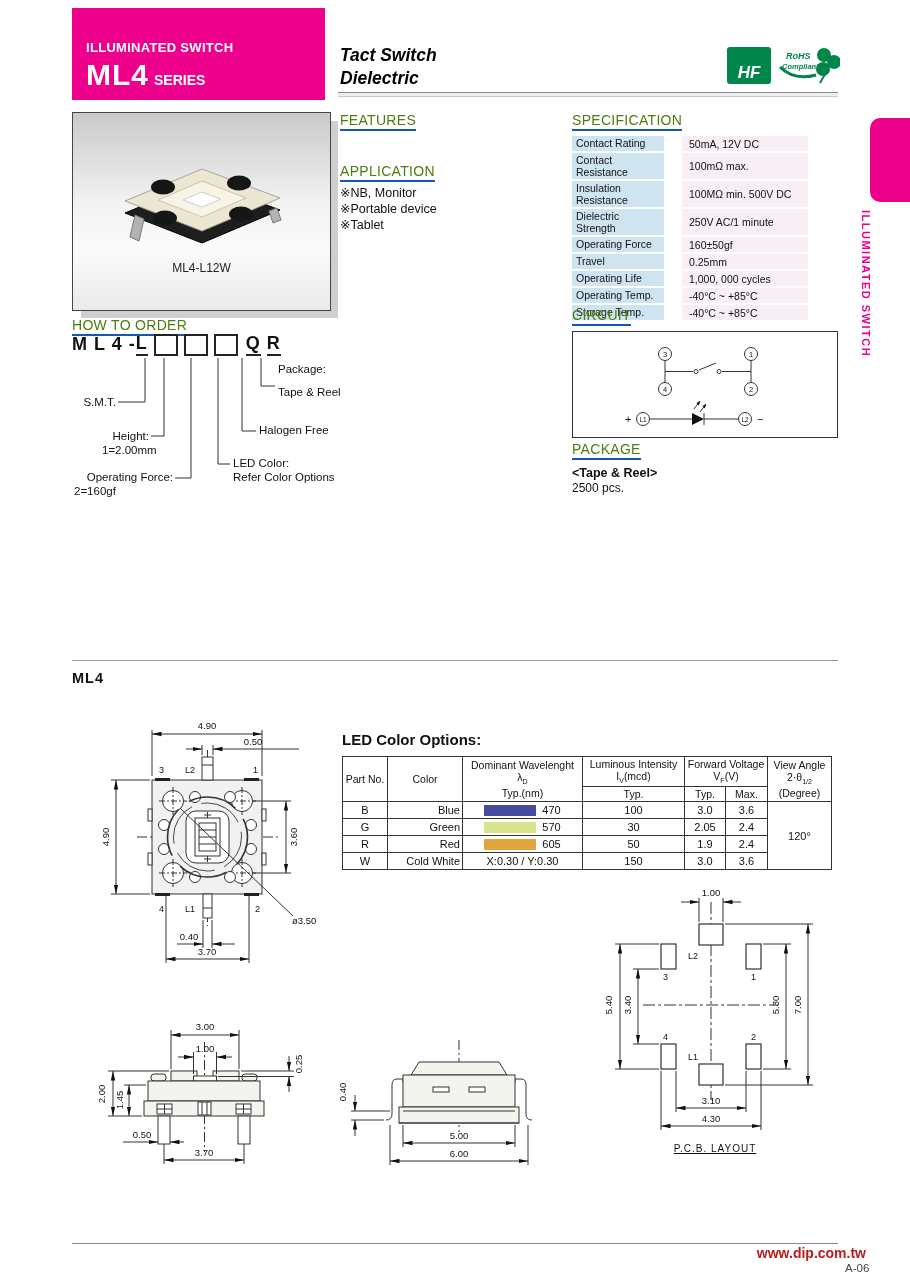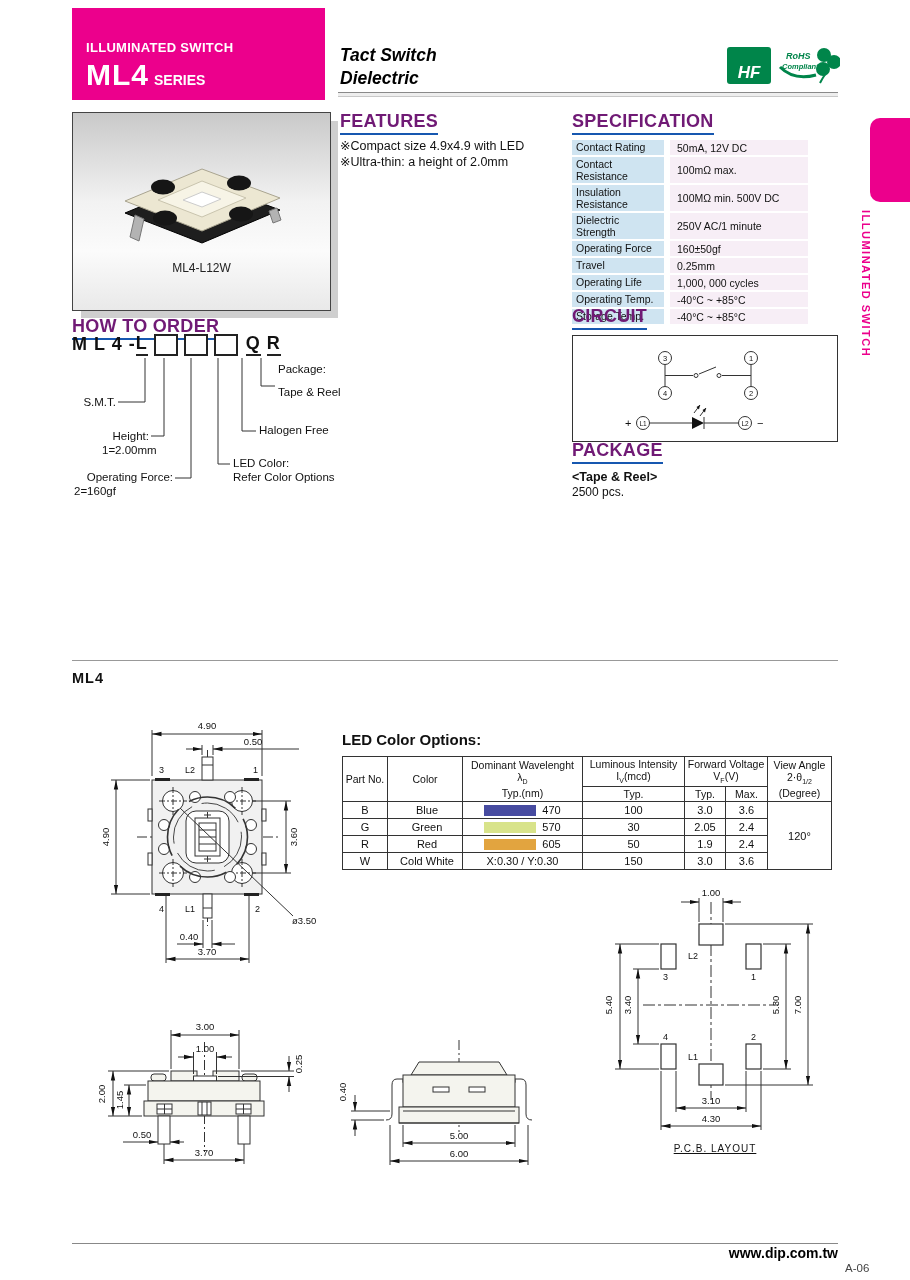--- a/index.html
+++ b/index.html
@@ -25,27 +25,27 @@
   .side-text{left:860px;top:210px;writing-mode:vertical-rl;color:#ec008c;font-size:11px;font-weight:bold;letter-spacing:1.5px;}
 
   
   .product-box{left:72px;top:112px;width:257px;height:197px;border:1px solid #444;
     background:linear-gradient(180deg,#cicccc,#f7f7f7);
     background:linear-gradient(180deg,#c9c9c9 0%,#f2f2f2 45%,#fbfbfb 70%,#e9e9e9 100%);
     box-shadow:8px 8px 0 -1px #cfcfcf;}
   .product-cap{left:0;top:148px;width:100%;text-align:center;font-size:12px;color:#222;}
 
   
-  .h{color:#701a75;font-weight:bold;font-size:18px;display:inline-block;border-bottom:2px solid #1657b0;padding-bottom:1px;letter-spacing:0.3px;}
+  .h{color:#4d7c0f;font-weight:normal;font-size:14px;display:inline-block;border-bottom:2px solid #1657b0;padding-bottom:1px;letter-spacing:0.3px;}
   .list{font-size:12.5px;line-height:1.28;margin-top:3px;}
 
   
   .spec{left:572px;top:111px;width:236px;}
   .spec-tbl{margin-top:5px;display:flex;flex-direction:column;gap:2px;}
-  .spec-row{display:flex;gap:6px;}
+  .spec-row{display:flex;gap:18px;}
   .spec-row .lab{width:88px;background:#cfe4f1;font-size:10.5px;display:flex;align-items:center;padding:0 0 0 4px;white-space:pre-line;line-height:1.15;}
   .spec-row .val{flex:1;background:#f7eef6;font-size:10.5px;display:flex;align-items:center;padding:0 0 0 7px;}
   .rh1{height:15px;} .rh2{height:26px;}
 
   
   .hto{left:72px;top:316px;width:290px;height:200px;}
   .hto .code{position:absolute;left:0;top:17px;display:flex;align-items:center;font-size:18px;font-weight:bold;letter-spacing:1px;}
   .hto .ubox{width:20px;height:18px;border:2px solid #222;margin-left:6px;background:#fff;}
   .hto .uch{border-bottom:2px solid #222;}
   .hto .qch{margin-left:8px;} .hto .rch{margin-left:6px;}
@@ -65,29 +65,29 @@
   .ledopt{left:342px;top:731px;}
   .ledopt-h{font-size:15px;font-weight:bold;}
   table.lt{border-collapse:collapse;margin-top:8px;}
   .lt th,.lt td{border:1px solid #333;font-weight:normal;text-align:center;padding:0 2px;}
   .lt th{font-size:10.5px;line-height:1.15;}
   .lt td{font-size:11px;height:16px;}
   .lt .hdr1{height:30px;} .lt .hdr2{height:15px;font-size:10.5px;}
   .lt sub{font-size:7px;}
   .swatch-wrap{display:flex;align-items:center;justify-content:center;gap:6px;}
   .swatch{width:52px;height:11px;display:inline-block;}
-  .lt .colorcell{text-align:center;padding-left:6px;margin-top:28px;}
+  .lt .colorcell{text-align:right;padding-left:6px;margin-top:28px;}
 
   svg text{font-family:"Liberation Sans","DejaVu Sans",sans-serif;font-size:9.5px;fill:#111;}
   svg .pinlbl{font-size:9px;}
   svg line,svg polyline,svg path.ln{stroke:#333;stroke-width:1;}
   .pcb-cap{left:640px;top:1143px;width:150px;text-align:center;font-size:10px;text-decoration:underline;letter-spacing:1px;}
 
   .footer-rule{left:72px;top:1243px;width:766px;height:1px;background:#888;}
-  .site{left:640px;top:1245px;width:198px;text-align:right;color:#000000;font-weight:bold;font-size:14px;}
+  .site{left:668px;top:1245px;width:198px;text-align:right;color:#b91c1c;font-weight:bold;font-size:14px;}
   .page-code{left:845px;top:1262px;font-size:11.5px;color:#444;}
 </style>
 </head>
 <body>
 
 <svg width="0" height="0" style="position:absolute">
   <defs>
     <marker id="arr" viewBox="0 0 10 6" markerWidth="10" markerHeight="6" refX="9.5" refY="3" orient="auto-start-reverse">
       <path d="M0,0.8 L9.5,3 L0,5.2 Z" fill="#111"></path>
     </marker>
@@ -137,23 +137,27 @@
       <ellipse cx="92" cy="97" rx="12" ry="7.5" fill="#161616"></ellipse>
       <ellipse cx="168" cy="93" rx="12" ry="7.5" fill="#161616"></ellipse>
       <polygon points="62,94 71,98 66,120 57,116" fill="#b3b3b3" stroke="#777"></polygon>
       <polygon points="196,90 204,87 208,99 200,102" fill="#b3b3b3" stroke="#777"></polygon>
     </svg>
     <div class="abs product-cap">ML4-L12W</div>
   </div>
 
   <div class="abs" style="left:340px;top:111px">
     <span class="h">FEATURES</span>
+  </div>
+  <div class="abs" style="left:340px;top:162px">
+    <span class="h">APPLICATION</span>
     <div class="list">
-      <div>※Compact size 4.9x4.9 with LED</div>
-      <div>※Ultra-thin: a height of 2.0mm</div>
+      <div>※NB, Monitor</div>
+      <div>※Portable device</div>
+      <div>※Tablet</div>
     </div>
   </div>
 
   <div class="abs spec">
     <span class="h">SPECIFICATION</span>
     <div class="spec-tbl">
       <div class="spec-row rh1">
           <div class="lab">Contact Rating</div>
           <div class="val">50mA, 12V DC</div>
         </div>

